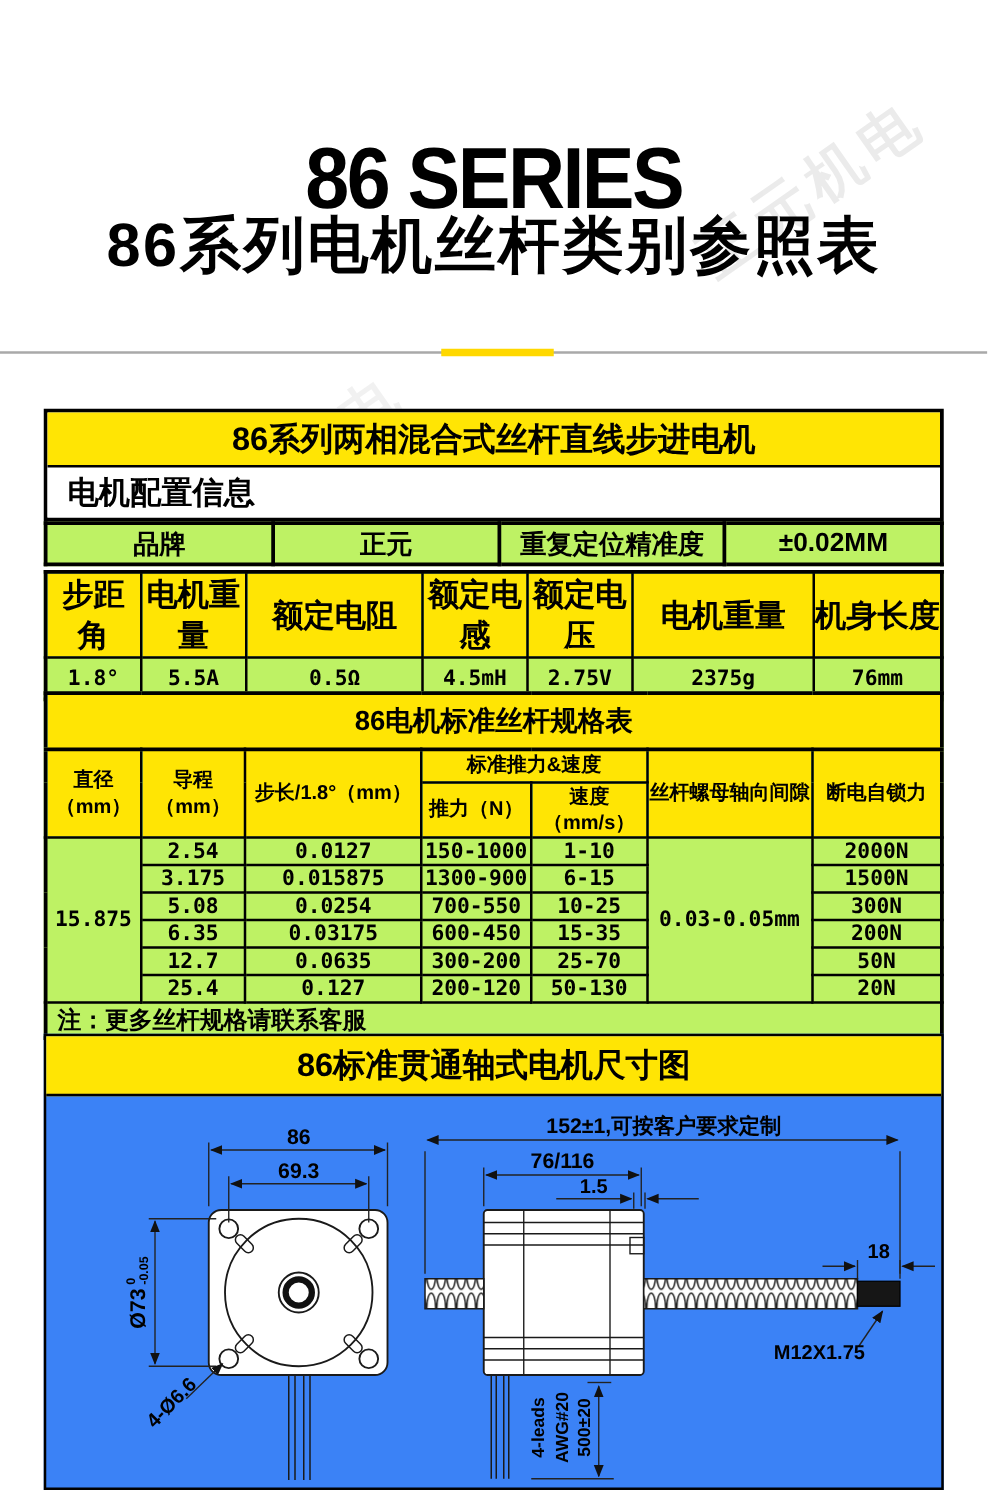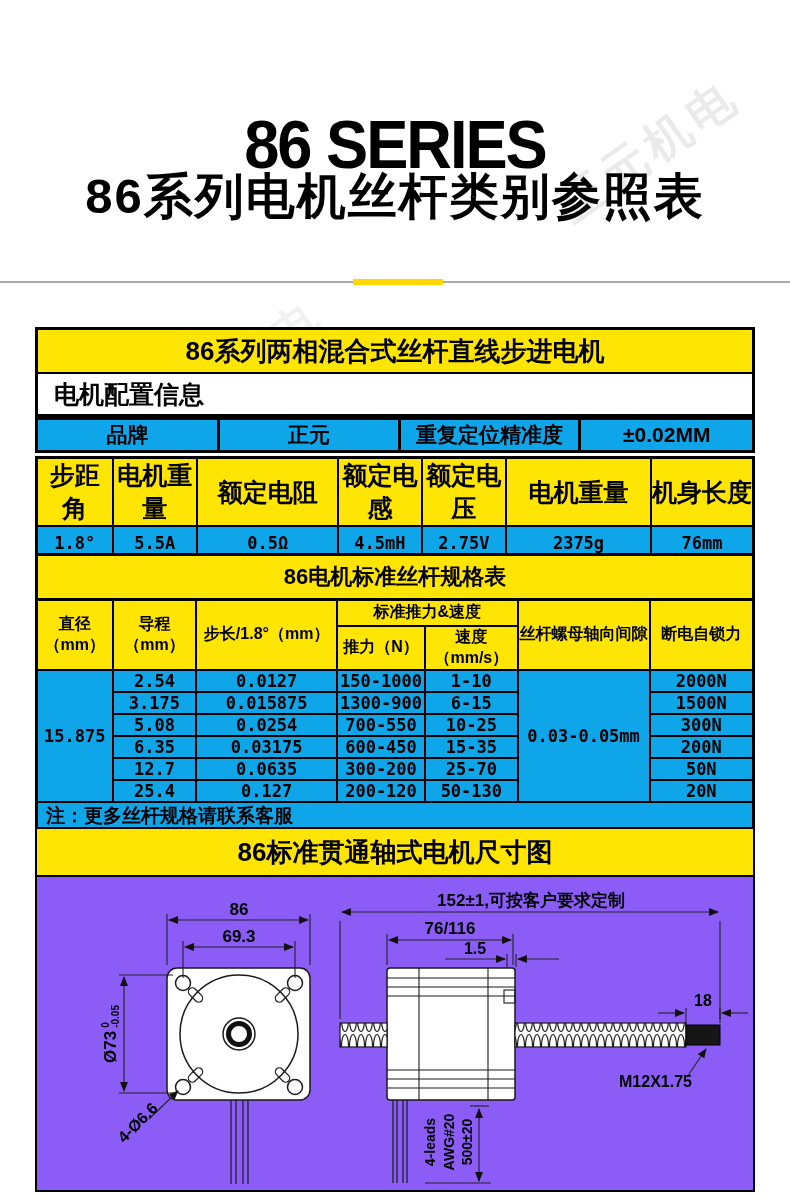--- a/index.html
+++ b/index.html
@@ -11,42 +11,42 @@
   .wm.light{opacity:.05;}
   
   .title-en{position:absolute;top:108px;left:0;width:100%;text-align:center;
             font-size:62px;font-weight:900;letter-spacing:-2px;transform:scale(1.02,1.12);}
   .title-cn{position:absolute;top:164px;left:0;width:100%;text-align:center;
             font-size:49px;font-weight:bold;letter-spacing:2px;}
   .hr-line{position:absolute;top:281px;left:0;width:790px;height:2px;background:#a9a9a9;}
   .hr-accent{position:absolute;top:279px;left:353px;width:90px;height:6px;background:#ffd800;}
   
   .yellow{background:#ffe504;}
-  table{border-collapse:collapse;table-layout:fixed;position:absolute;background:#0ea5e9;}
+  table{border-collapse:collapse;table-layout:fixed;position:absolute;background:#bef264;}
   td,th{border:2px solid #000;text-align:center;vertical-align:middle;padding:0;overflow:hidden;}
   .num{font-family:"DejaVu Sans Mono","Liberation Mono",monospace;font-weight:bold;font-size:17px;}
   
   .box1{position:absolute;left:35px;top:327px;width:714px;border:3px solid #000;background:#fff;}
   .t-title{height:42px;line-height:42px;text-align:center;font-size:26px;font-weight:bold;}
   .t-config{height:40px;line-height:40px;border-top:2px solid #000;font-size:25px;
             font-weight:bold;padding-left:16px;background:#fff;}
   .brand{left:35px;top:417px;width:720px;border:3px solid #000;}
   .brand td{height:30px;font-size:21px;font-weight:bold;border-width:3px;}
   .spec1{left:35px;top:456px;width:720px;border:3px solid #000;}
   .spec1 .hd td{height:27px;font-size:25px;font-weight:bold;}
   .spec1 .vals td{height:31px;}
   
   .t2{left:35px;top:553px;width:720px;border:3px solid #000;}
   .t2 td{font-weight:bold;}
   .t2 .title-cell{height:42px;font-size:22px;border-bottom:3px solid #000;}
   .t2 .hd{font-size:16px;height:26px;}
   .t2 .data{height:22px;}
   .t2 .note-cell{height:25px;text-align:left;padding-left:8px;font-size:19px;}
   
-  .box3{position:absolute;left:35px;top:827px;width:716px;height:361px;border:2px solid #000;background:#8b5cf6;}
+  .box3{position:absolute;left:35px;top:827px;width:716px;height:361px;border:2px solid #000;background:#3b82f6;}
   .box3 .hdr{height:46px;line-height:46px;text-align:center;font-size:26px;font-weight:bold;
              border-bottom:2px solid #000;}
   .box3 svg{display:block;}
   .rot-label{position:absolute;display:flex;align-items:center;justify-content:center;
              font-weight:bold;pointer-events:none;}
   .phi73{left:76px;top:1016px;width:70px;height:36px;transform:rotate(-90deg);font-size:17px;gap:3px;}
   .tolstack{display:flex;flex-direction:column;line-height:1;}
   .tolstack i{font-style:normal;font-size:10px;font-weight:bold;display:block;text-align:left;}
   .holes{left:100px;top:1112px;width:76px;height:22px;transform:rotate(-45deg);font-size:16px;}
   .leads{left:407px;top:1113px;width:84px;height:58px;transform:rotate(-90deg);

